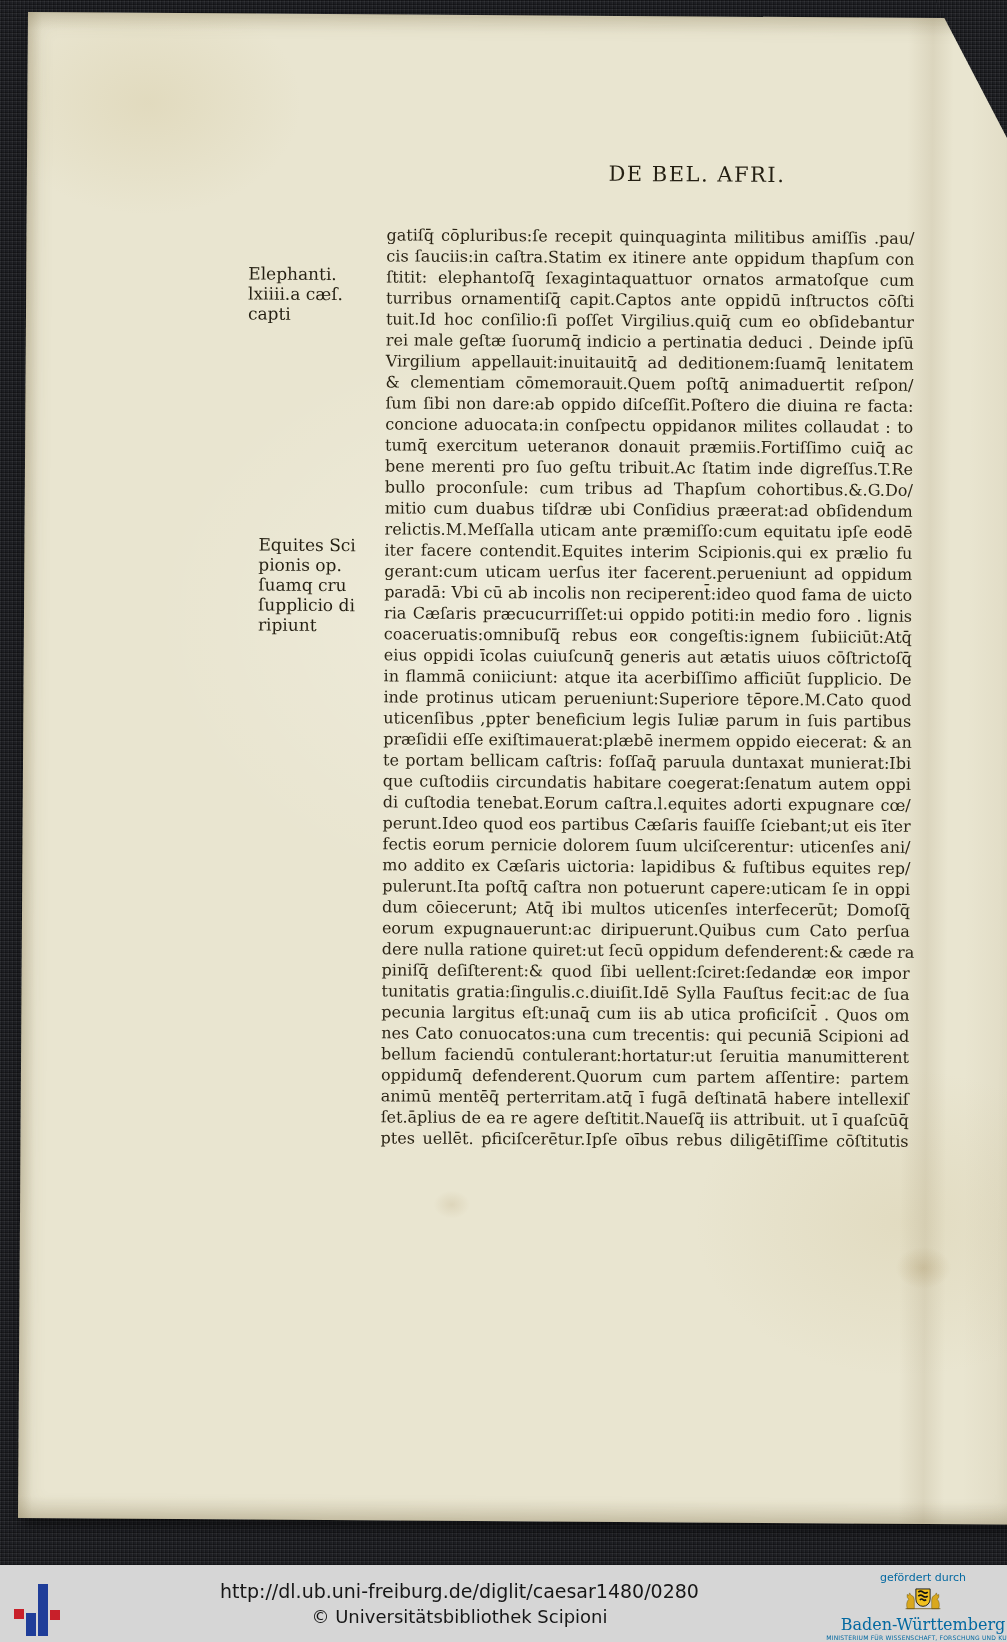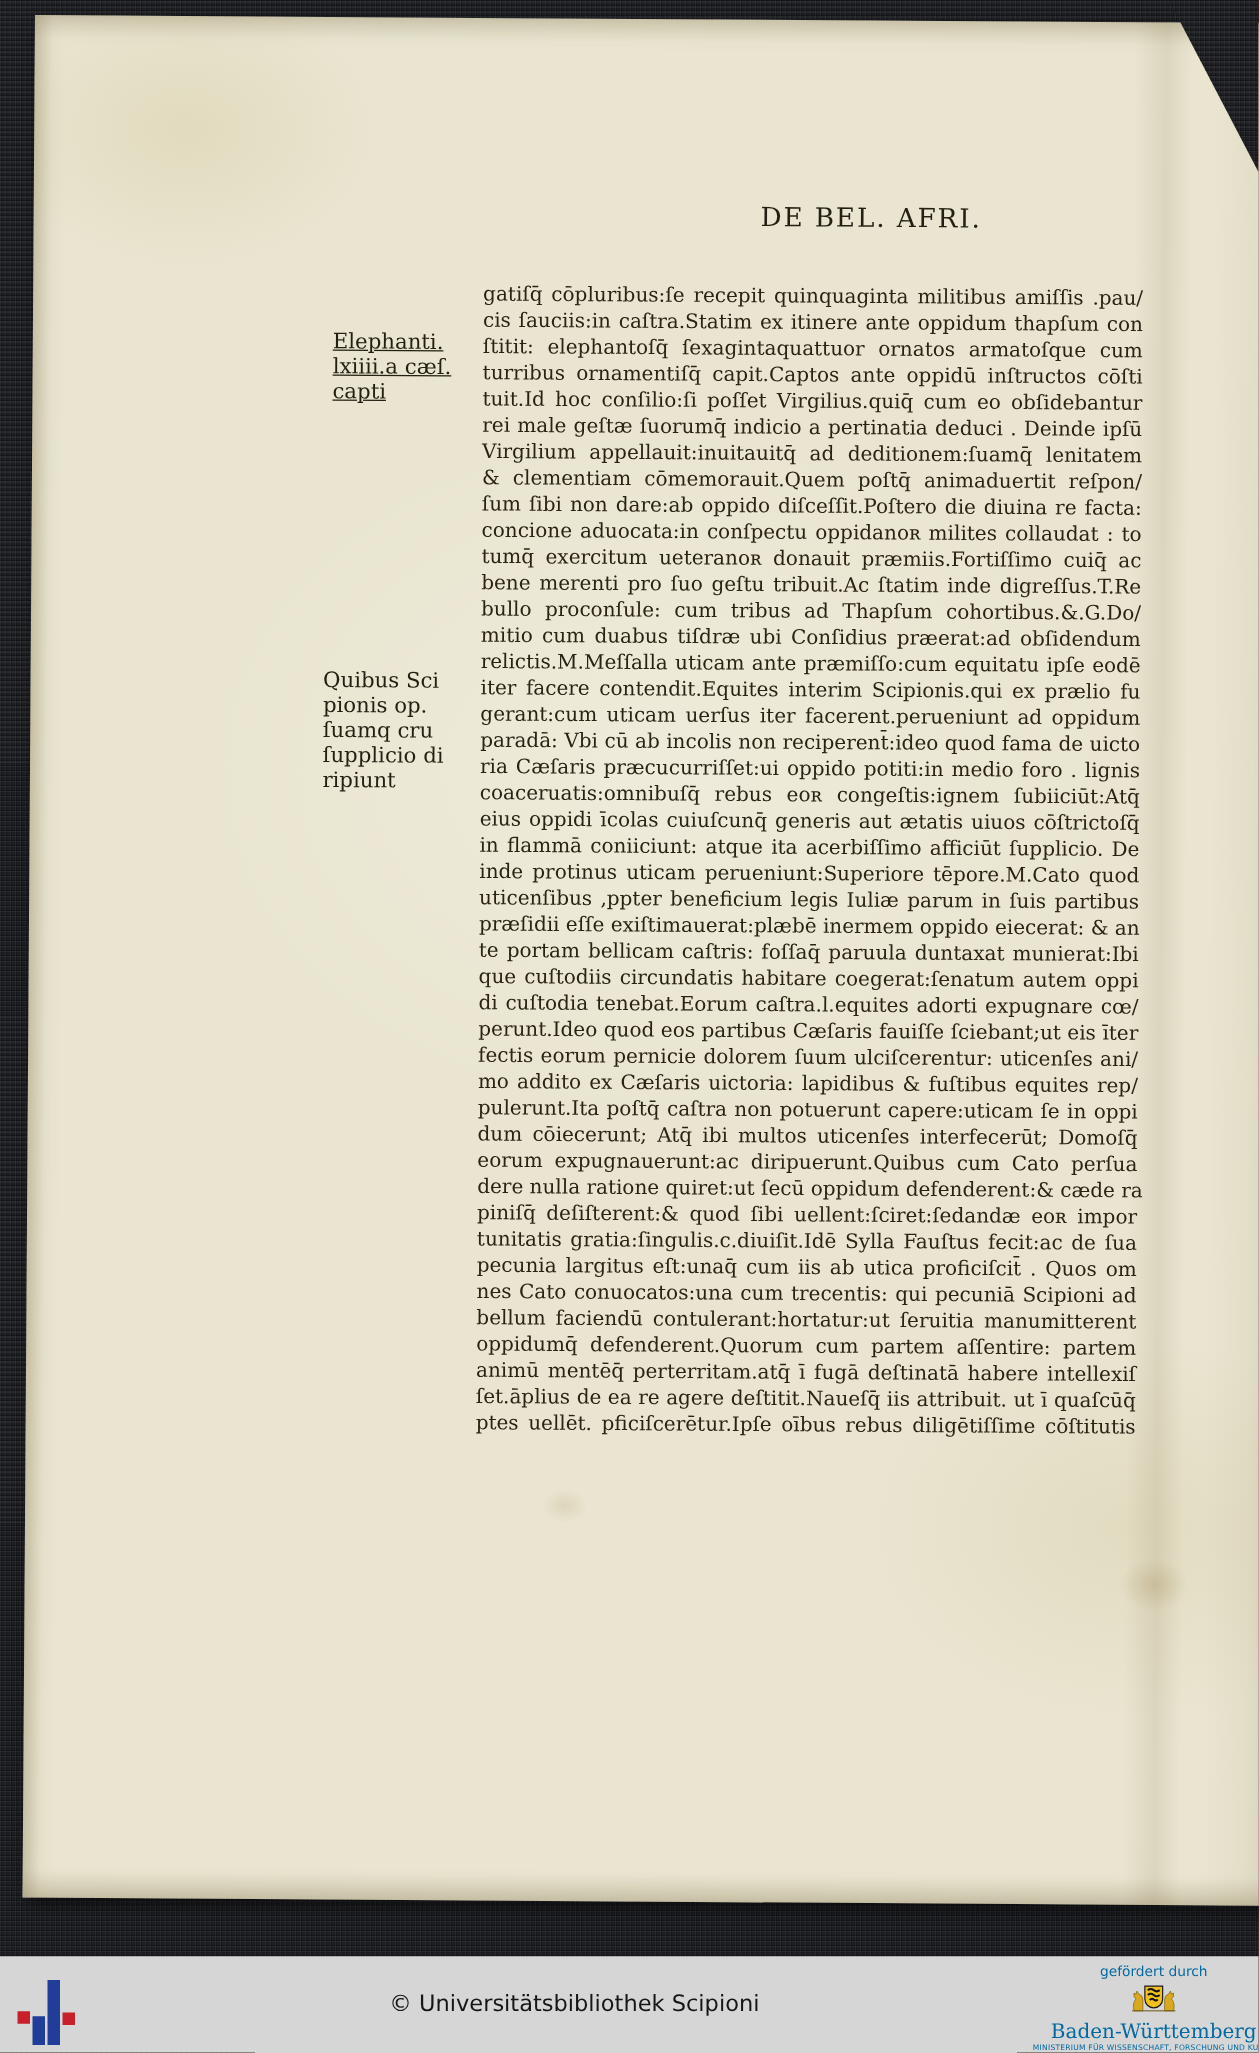--- a/index.html
+++ b/index.html
@@ -48,21 +48,21 @@
       repeating-linear-gradient(90deg, rgba(255,255,255,0.045) 0 1px, rgba(0,0,0,0.2) 1px 2px, transparent 2px 4px);
   }
   .running-title{
     position:absolute;left:540px;top:146px;width:260px;
     font-size:21px;letter-spacing:1.5px;color:#241f12;text-align:center;
     white-space:nowrap;
   }
   .margin-note{
     position:absolute;color:#241f12;font-size:17px;line-height:20px;width:130px;
   }
-  .margin-note-1{left:240px;top:250px;text-decoration:underline;}
+  .margin-note-1{left:222px;top:250px;}
   .margin-note-2{left:234px;top:521px;}
   .body-text{
     position:absolute;left:360px;top:210px;width:528px;
     color:#2a2314;font-size:16px;line-height:21px;
   }
   .body-text .line{
     white-space:nowrap;
     text-align:justify;text-align-last:justify;
     height:21px;overflow:visible;
   }
@@ -104,21 +104,21 @@
 
     <div class="running-title">DE BEL. AFRI.</div>
 
     <div class="margin-note margin-note-1">
         <div class="line-note">Elephanti.</div>
         <div class="line-note">lxiiii.a cæſ.</div>
         <div class="line-note">capti</div>
       </div>
 
     <div class="margin-note margin-note-2">
-        <div class="line-note">Quibus Sci</div>
+        <div class="line-note">Equites Sci</div>
         <div class="line-note">pionis op.</div>
         <div class="line-note">ſuamq cru</div>
         <div class="line-note">ſupplicio di</div>
         <div class="line-note">ripiunt</div>
       </div>
 
     <div class="body-text">
         <div class="line">gatiſq̄ cōpluribus:ſe recepit quinquaginta militibus amiſſis .pau/</div>
         <div class="line">cis ſauciis:in caſtra.Statim ex itinere ante oppidum thapſum con</div>
         <div class="line">ſtitit: elephantoſq̄ ſexagintaquattuor ornatos  armatoſque cum</div>
@@ -171,20 +171,21 @@
   <div class="footer-bar">
 
     <div class="footer-logo">
       <div class="bar bar-red-left"></div>
       <div class="bar bar-blue-med"></div>
       <div class="bar bar-blue-tall"></div>
       <div class="bar bar-red-right"></div>
     </div>
 
     <div class="footer-center">
+      <div class="footer-url">http://dl.ub.uni-freiburg.de/diglit/caesar1480/0280</div>
       <div class="footer-copy">© Universitätsbibliothek Scipioni</div>
     </div>
 
     <div class="funding-box">
       <div class="funding-label">gefördert durch</div>
       <svg class="coat-of-arms" viewBox="0 0 60 38" xmlns="http://www.w3.org/2000/svg">
 
         <path d="M10,30 q-2,-8 2,-12 q-3,-2 -2,-6 l2,1 l1,-3 l2,3 q4,1 4,6 l0,11 z" fill="#d9a81e" stroke="#6b5410" stroke-width="0.6"></path>
 
         <path d="M50,30 q2,-8 -2,-12 q3,-2 2,-6 l-2,1 l-1,-3 l-2,3 q-4,1 -4,6 l0,11 z" fill="#d9a81e" stroke="#6b5410" stroke-width="0.6"></path>

